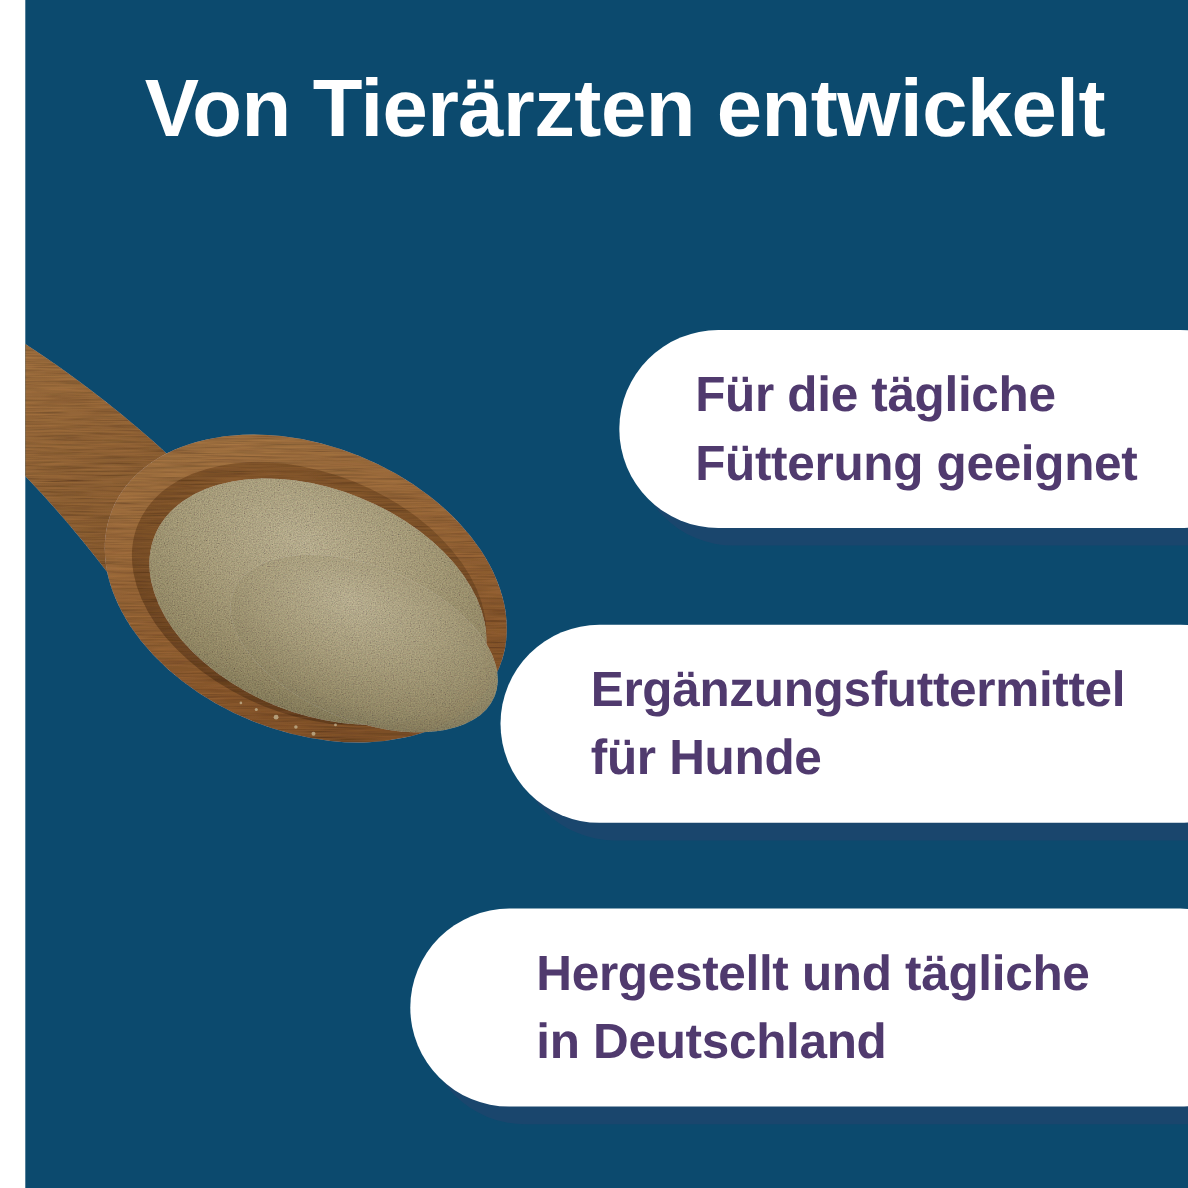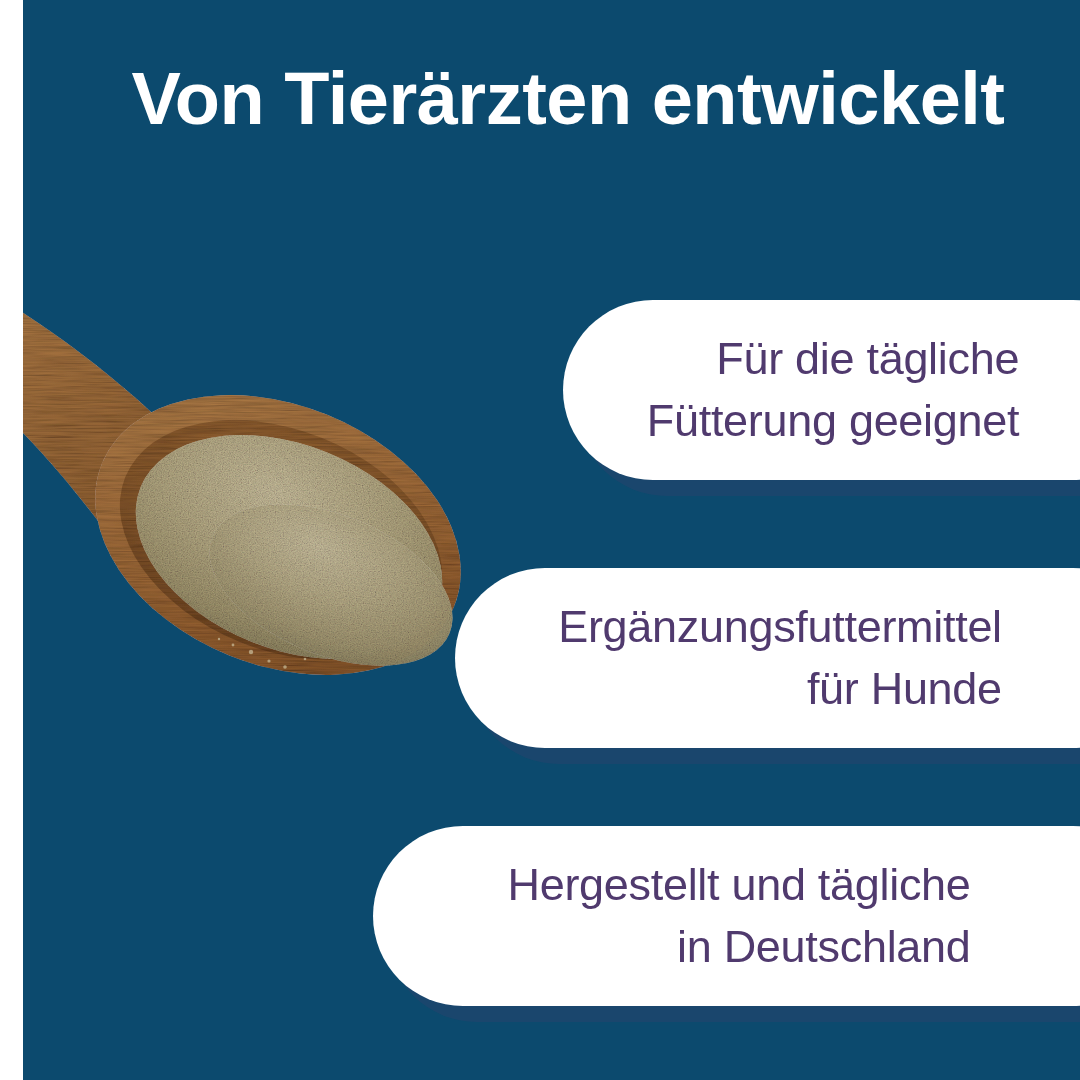--- a/index.html
+++ b/index.html
@@ -49,23 +49,23 @@
     border-radius: 999px;
     box-shadow: 14px 16px 0 0 rgba(78, 58, 110, 0.22);
     display: flex;
     align-items: center;
     justify-content: center;
     box-sizing: border-box;
   }
   .pill-text {
     color: #503a6e;
     font-size: 45px;
-    font-weight: normal;
+    font-weight: bold;
     line-height: 1.38;
-    text-align: right;
+    text-align: left;
     white-space: pre-line;
     letter-spacing: -0.3px;
   }
 
   #pill-1 {
     left: 540px;
     top: 300px;
     width: 600px;
     height: 180px;
     padding-right: 60px;

